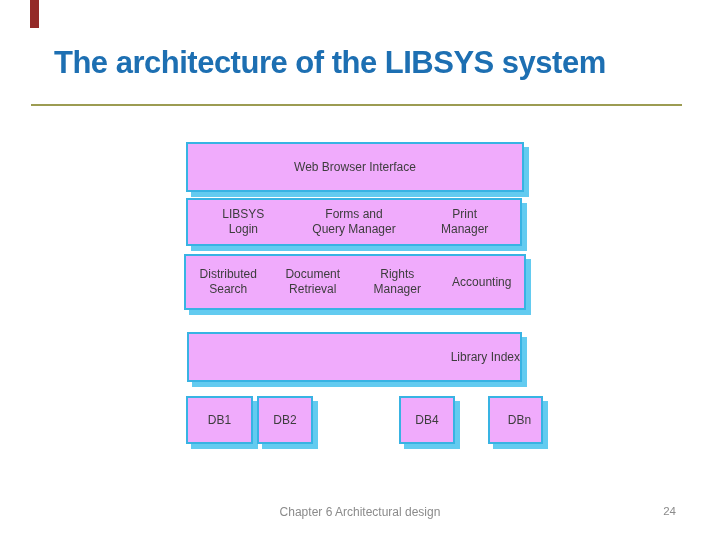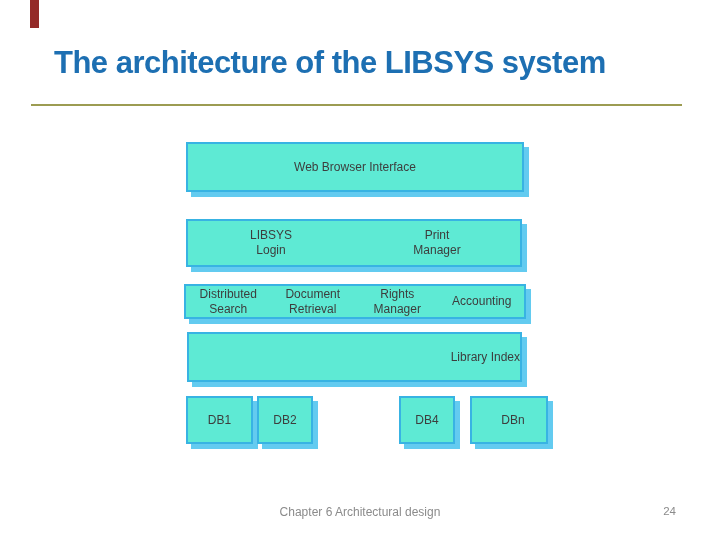--- a/index.html
+++ b/index.html
@@ -38,21 +38,21 @@
   .title-rule {
     position: absolute;
     left: 31px;
     top: 104px;
     width: 651px;
     height: 2px;
     background: #9c9c52;
   }
   .box {
     position: absolute;
-    background: #5eead4;
+    background: #f0abfc;
     border: 2px solid #38b3e3;
     box-shadow: 5px 5px 0 0 #63cbf0;
     box-sizing: border-box;
     display: flex;
     align-items: center;
     justify-content: center;
     color: #3d3d3d;
     font-size: 12px;
     line-height: 15px;
     text-align: center;
@@ -60,29 +60,29 @@
   .cell {
     flex: 1;
     white-space: pre-line;
     text-align: center;
   }
   .single-label {
     white-space: pre-line;
     text-align: center;
   }
   .row-web      { left: 186px; top: 142px; width: 338px; height: 50px; }
-  .row-services { left: 186px; top: 219px; width: 336px; height: 48px; }
-  .row-managers { left: 184px; top: 284px; width: 342px; height: 35px; }
+  .row-services { left: 186px; top: 198px; width: 336px; height: 48px; }
+  .row-managers { left: 184px; top: 254px; width: 342px; height: 56px; }
   .row-index    { left: 187px; top: 332px; width: 335px; height: 50px; justify-content: flex-end; }
   .db-box { top: 396px; height: 48px; }
   .db-1 { left: 186px; width: 67px; }
   .db-2 { left: 257px; width: 56px; }
   .db-3 { left: 330px; width: 56px; }
   .db-4 { left: 399px; width: 56px; }
-  .db-n { left: 470px; width: 78px; padding-left: 8px; }
+  .db-n { left: 488px; width: 55px; padding-left: 8px; }
   .footer-text {
     position: absolute;
     left: 0;
     top: 505px;
     width: 720px;
     text-align: center;
     font-size: 12px;
     color: #8b8b8b;
   }
   .page-number {
@@ -104,20 +104,22 @@
 
   <div class="title-rule"></div>
 
   <div class="box row-web">
     <div class="single-label">Web Browser Interface</div>
   </div>
 
   <div class="box row-services">
     <div class="cell">LIBSYS
 Login</div>
+    <div class="cell">Forms and
+Query Manager</div>
     <div class="cell">Print
 Manager</div>
   </div>
 
   <div class="box row-managers">
     <div class="cell">Distributed
 Search</div>
     <div class="cell">Document
 Retrieval</div>
     <div class="cell">Rights

